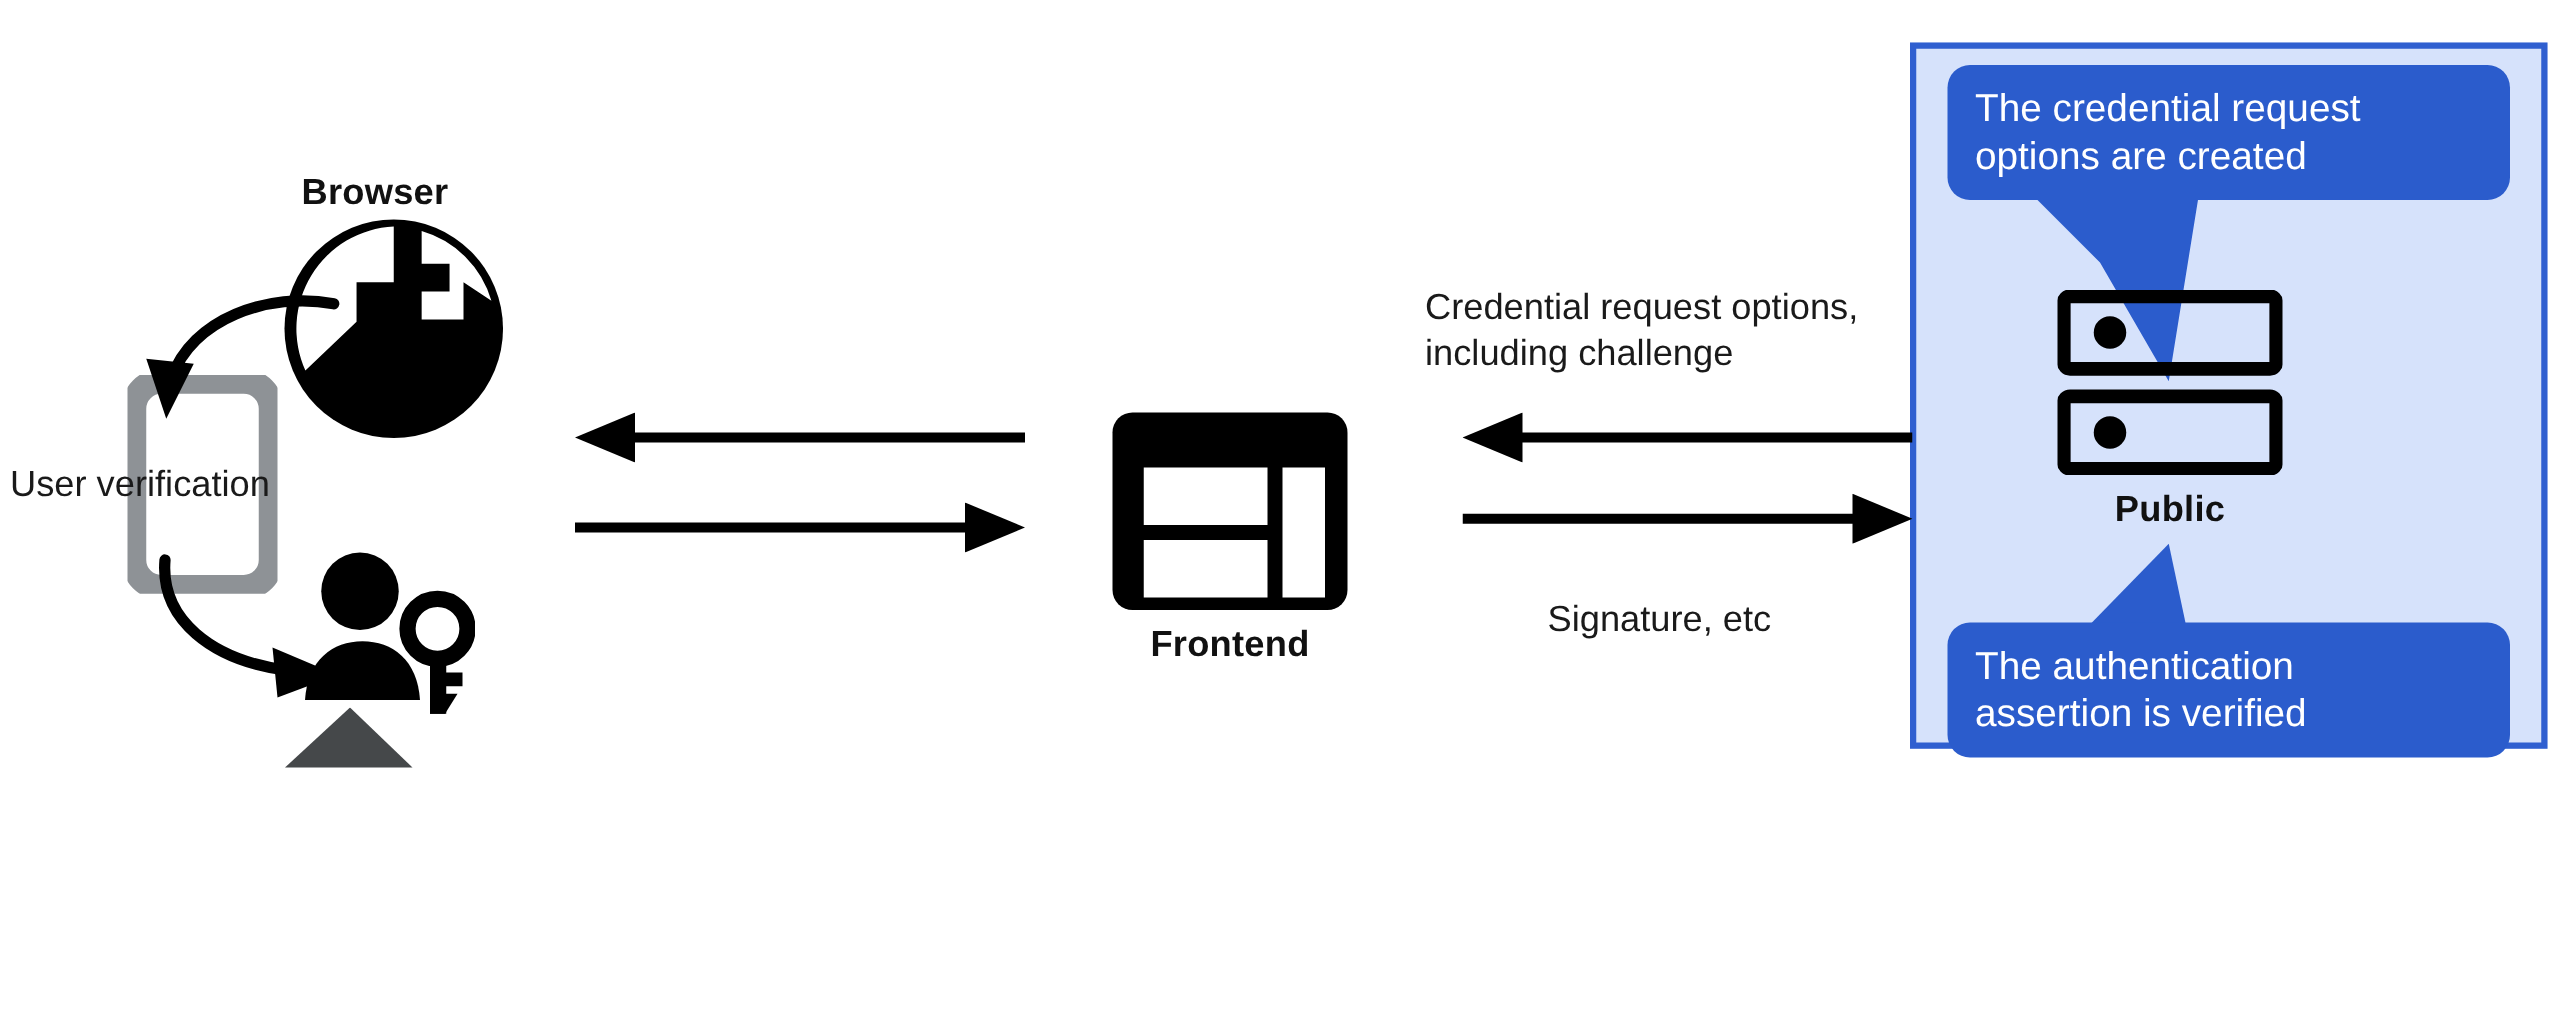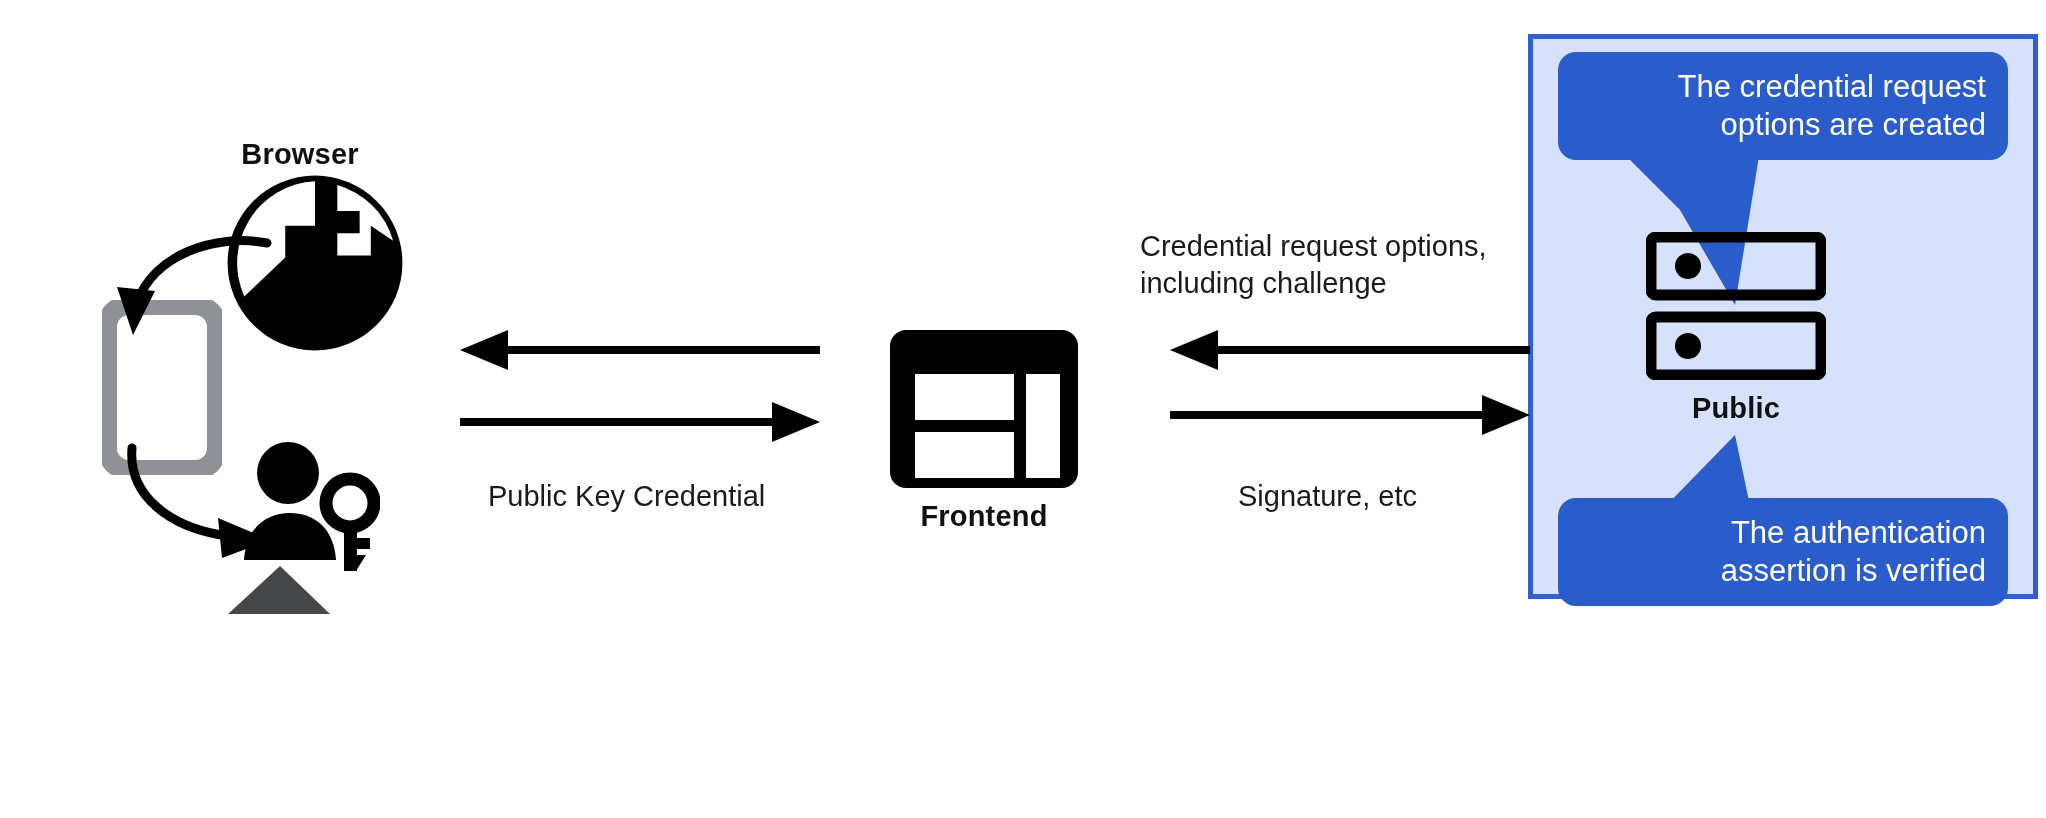--- a/index.html
+++ b/index.html
@@ -52,21 +52,21 @@
     box-sizing: border-box;
   }
 
   
   .callout-blue {
     background: #2b5ccc;
     color: #ffffff;
     border-radius: 18px;
     font-size: 31px;
     line-height: 1.22;
-    text-align: right;
+    text-align: left;
     padding: 16px 22px;
     box-sizing: border-box;
     white-space: pre-line;
     font-family: "Liberation Sans", sans-serif;
   }
   .callout-dark {
     background: #45484a;
     color: #ffffff;
     border-radius: 16px;
     font-size: 31px;
@@ -136,21 +136,20 @@
   <svg class="abs" style="left:460px; top:330px; width:360px; height:40px;" viewBox="0 0 360 40">
     <line x1="40" y1="20" x2="360" y2="20" stroke="#000" stroke-width="8"></line>
     <polygon points="0,20 48,0 48,40" fill="#000"></polygon>
   </svg>
 
   <svg class="abs" style="left:460px; top:402px; width:360px; height:40px;" viewBox="0 0 360 40">
     <line x1="0" y1="20" x2="320" y2="20" stroke="#000" stroke-width="8"></line>
     <polygon points="360,20 312,0 312,40" fill="#000"></polygon>
   </svg>
 
-  <div class="abs label" style="left:488px; top:478px; width:340px;">Public Key Credential</div>
 
   <div class="abs label-bold" style="left:205px; top:138px; width:190px; text-align:center;">Browser</div>
 
   <svg class="abs" style="left:102px; top:300px; width:120px; height:175px;" viewBox="0 0 120 175">
     <rect x="5" y="5" width="110" height="165" rx="22" fill="none" stroke="#8e9296" stroke-width="20"></rect>
     <rect x="42" y="140" width="36" height="10" rx="2" fill="#ffffff"></rect>
   </svg>
 
   <svg class="abs" style="left:222px; top:170px; width:186px; height:186px;" viewBox="0 0 100 100">
     <circle cx="50" cy="50" r="47" fill="#000"></circle>
@@ -166,20 +165,21 @@
   <svg class="abs" style="left:95px; top:225px; width:180px; height:115px;" viewBox="0 0 180 115">
     <path d="M172 18 C120 8, 58 30, 42 78" fill="none" stroke="#000" stroke-width="9" stroke-linecap="round"></path>
     <polygon points="38,110 22,62 60,66" fill="#000"></polygon>
   </svg>
 
   <svg class="abs" style="left:110px; top:440px; width:190px; height:120px;" viewBox="0 0 190 120">
     <path d="M22 8 C18 56, 60 88, 118 96" fill="none" stroke="#000" stroke-width="9" stroke-linecap="round"></path>
     <polygon points="160,100 108,78 112,118" fill="#000"></polygon>
   </svg>
 
+  <div class="abs label" style="left:8px; top:370px; width:240px;">User verification</div>
 
   <svg class="abs" style="left:240px; top:440px; width:140px; height:135px;" viewBox="0 0 140 135">
     <circle cx="48" cy="33" r="31" fill="#000"></circle>
     <path d="M4 120 C6 88, 26 73, 50 73 C74 73, 94 88, 96 120 Z" fill="#000"></path>
     <circle cx="110" cy="63" r="24" fill="none" stroke="#000" stroke-width="13"></circle>
     <rect x="104" y="84" width="13" height="47" fill="#000"></rect>
     <rect x="104" y="98" width="26" height="11" fill="#000"></rect>
     <polygon points="104,115 126,115 116,131 104,131" fill="#000"></polygon>
   </svg>
 

